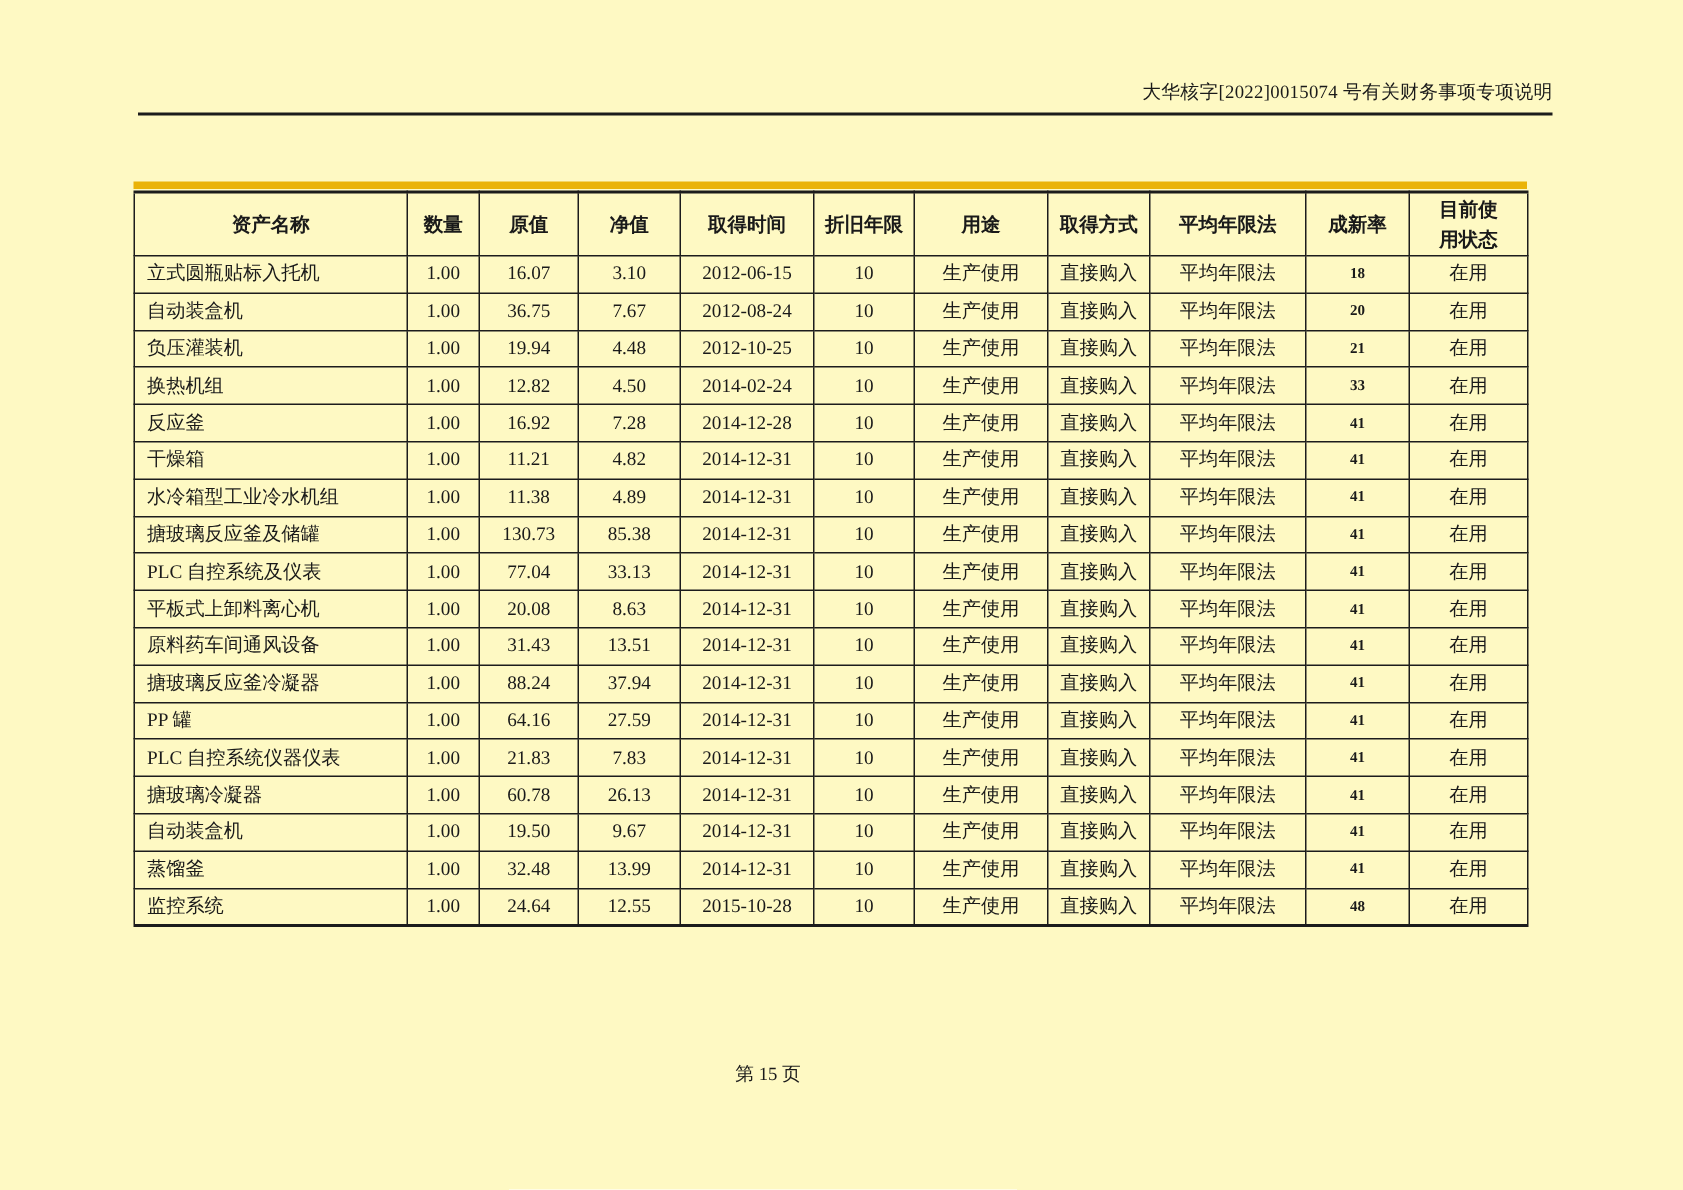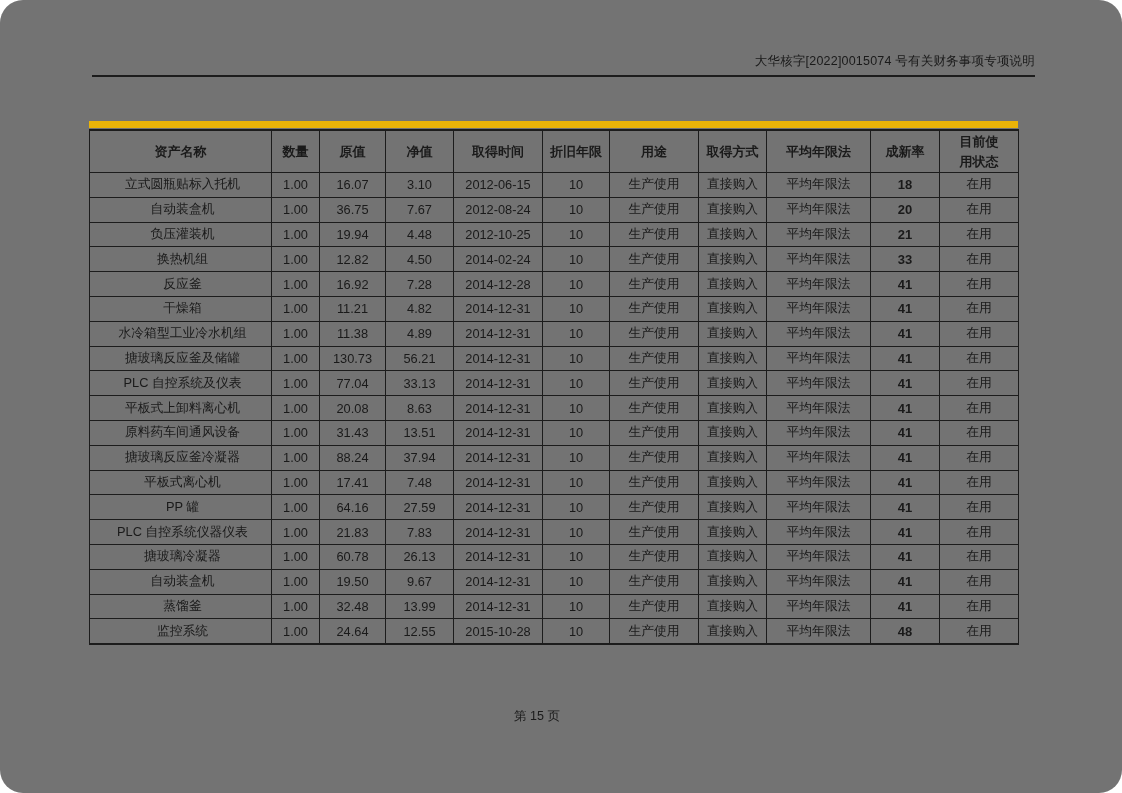--- a/index.html
+++ b/index.html
@@ -1,42 +1,41 @@
 <!DOCTYPE html>
 <html><head>
 <meta charset="utf-8">
 <style>
   html, body { margin: 0; padding: 0; background: #ffffff; }
   .page {
     position: relative;
     width: 1122px;
     height: 793px;
-    background: #737373;
-    font-family: Liberation Sans, sans-serif;
+    background: #fef9c3;
+    font-family: Liberation Serif, serif;
     color: #1a1a1a;
     overflow: hidden;
-    border-radius: 23px;
   }
   .doc-header {
     position: absolute;
     left: 92px;
     top: 53px;
     width: 943px;
     text-align: right;
     font-size: 12.5px;
     letter-spacing: 0.2px;
     padding-bottom: 5px;
     border-bottom: 2px solid #1c1c1c;
   }
   .table-wrap {
     position: absolute;
     left: 89px;
     top: 121px;
     width: 929px;
-    border-top: 7px solid #eab308;  
+    border-top: 5px solid #eab308;  
     padding-top: 1px;
   }
   table.asset-table {
     border-collapse: collapse;
     table-layout: fixed;
     width: 929px;
     border-top: 2px solid #1c1c1c;   
     border-bottom: 2.5px solid #1c1c1c;
   }
   .asset-table th, .asset-table td {
@@ -58,35 +57,34 @@
   }
   .asset-table td {
     height: 23.8px;
     font-size: 12.8px;
     padding: 0 4px;
     text-align: center;
     vertical-align: middle;
     white-space: nowrap;
   }
   .asset-table td.col-name {
-    text-align: center;
+    text-align: left;
     padding-left: 8px;
   }
   .asset-table td.col-rate {
     font-weight: bold;
-    font-size: 13px;
+    font-size: 10px;
   }
   .doc-footer {
     position: absolute;
     left: 0;
     top: 708px;
     width: 1024px;
     text-align: center;
     font-size: 12.5px;
-    padding-left: 25px;
   }
 </style>
 </head>
 <body>
 
 <div class="page">
 
   <div class="doc-header">
     <span>大华核字[2022]0015074 号有关财务事项专项说明</span>
   </div>
@@ -211,21 +209,21 @@
             <td class="col-use">生产使用</td>
             <td class="col-method">直接购入</td>
             <td class="col-policy">平均年限法</td>
             <td class="col-rate">41</td>
             <td class="col-status">在用</td>
           </tr>
           <tr>
             <td class="col-name">搪玻璃反应釜及储罐</td>
             <td class="col-qty">1.00</td>
             <td class="col-orig">130.73</td>
-            <td class="col-net">56.21</td>
+            <td class="col-net">85.38</td>
             <td class="col-date">2014-12-31</td>
             <td class="col-years">10</td>
             <td class="col-use">生产使用</td>
             <td class="col-method">直接购入</td>
             <td class="col-policy">平均年限法</td>
             <td class="col-rate">41</td>
             <td class="col-status">在用</td>
           </tr>
           <tr>
             <td class="col-name">PLC 自控系统及仪表</td>
@@ -264,33 +262,20 @@
             <td class="col-method">直接购入</td>
             <td class="col-policy">平均年限法</td>
             <td class="col-rate">41</td>
             <td class="col-status">在用</td>
           </tr>
           <tr>
             <td class="col-name">搪玻璃反应釜冷凝器</td>
             <td class="col-qty">1.00</td>
             <td class="col-orig">88.24</td>
             <td class="col-net">37.94</td>
-            <td class="col-date">2014-12-31</td>
-            <td class="col-years">10</td>
-            <td class="col-use">生产使用</td>
-            <td class="col-method">直接购入</td>
-            <td class="col-policy">平均年限法</td>
-            <td class="col-rate">41</td>
-            <td class="col-status">在用</td>
-          </tr>
-          <tr>
-            <td class="col-name">平板式离心机</td>
-            <td class="col-qty">1.00</td>
-            <td class="col-orig">17.41</td>
-            <td class="col-net">7.48</td>
             <td class="col-date">2014-12-31</td>
             <td class="col-years">10</td>
             <td class="col-use">生产使用</td>
             <td class="col-method">直接购入</td>
             <td class="col-policy">平均年限法</td>
             <td class="col-rate">41</td>
             <td class="col-status">在用</td>
           </tr>
           <tr>
             <td class="col-name">PP 罐</td>

